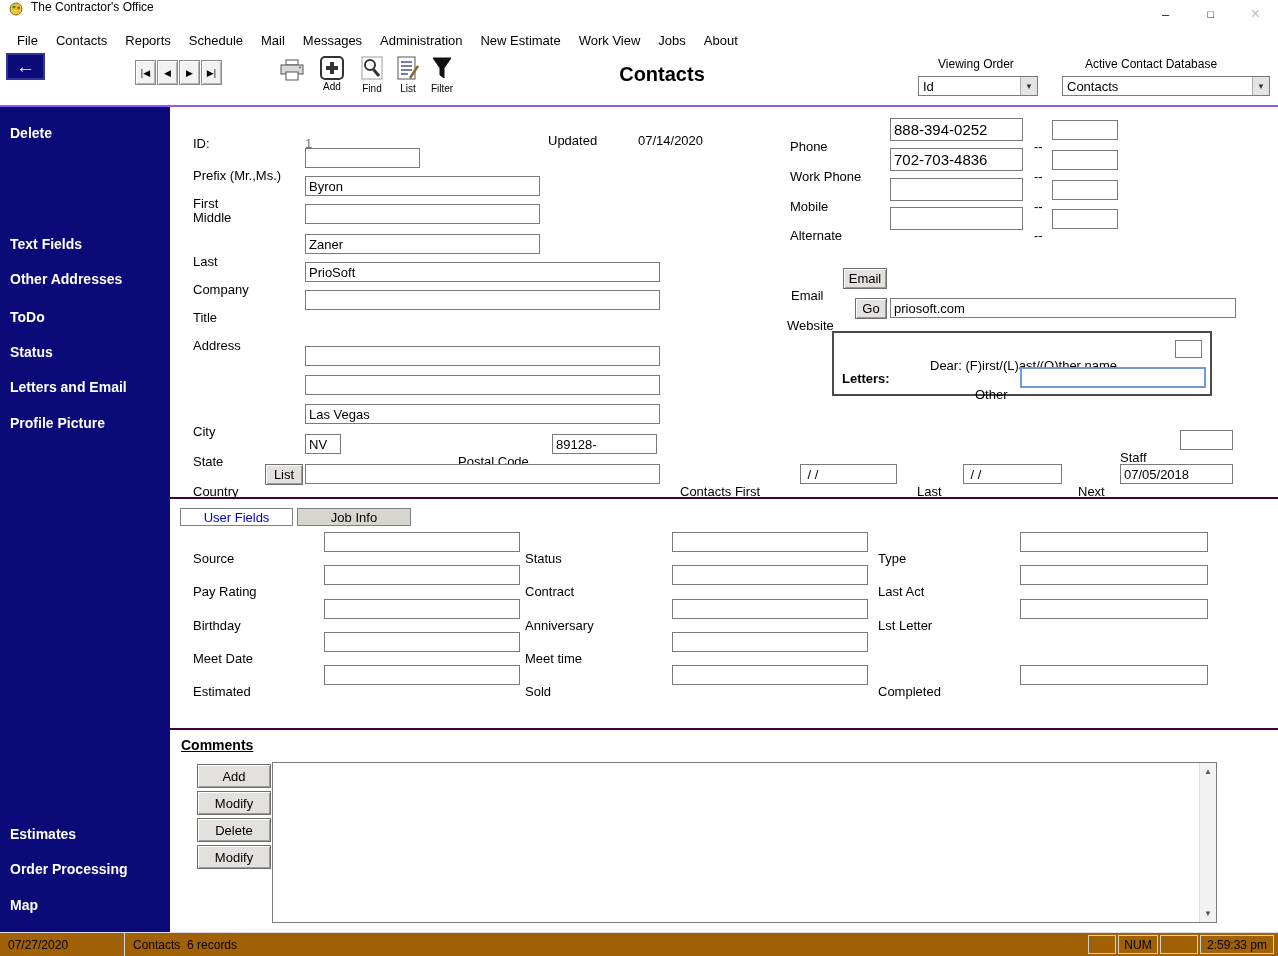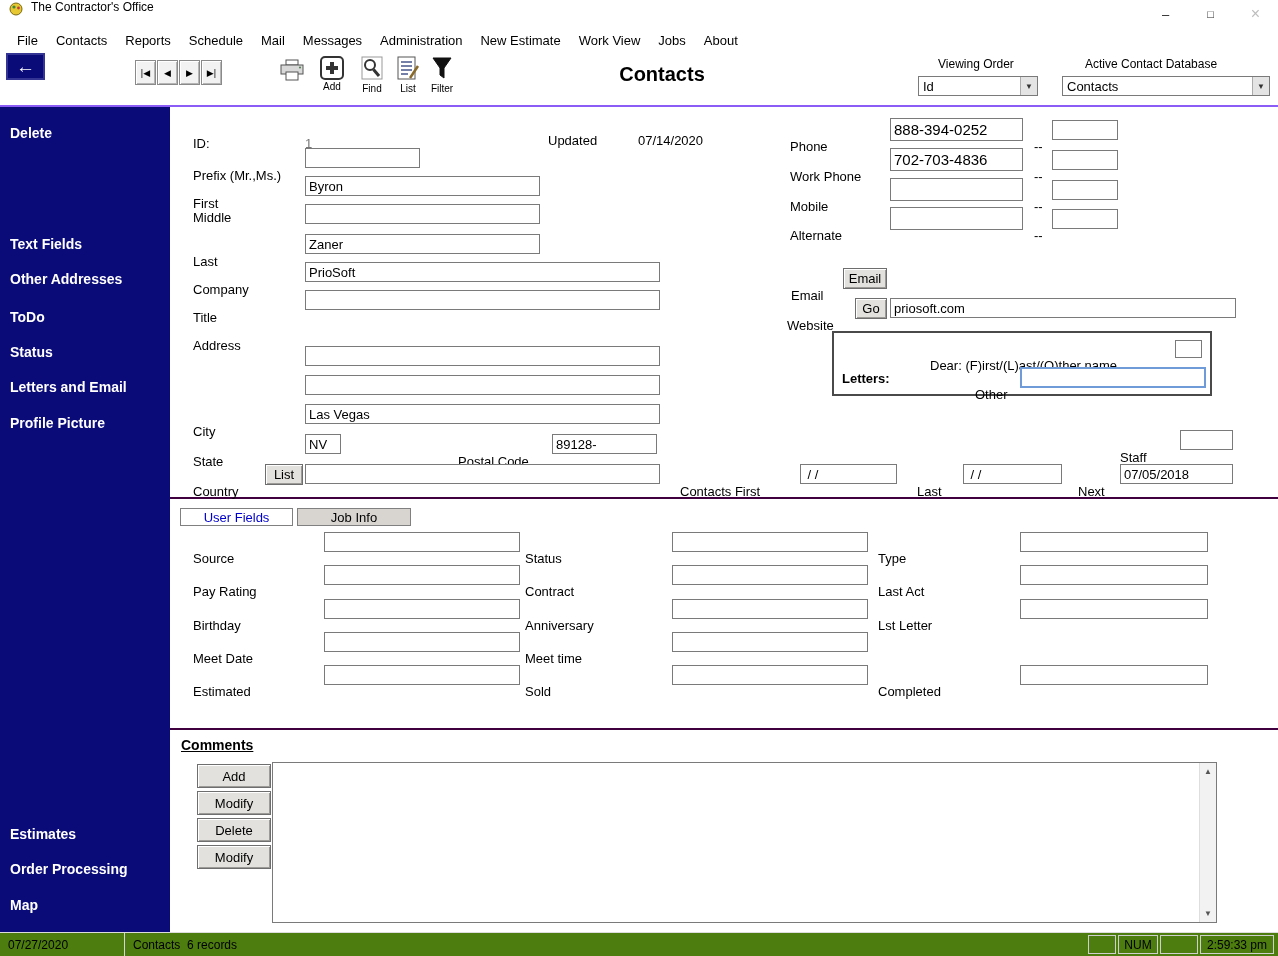--- a/index.html
+++ b/index.html
@@ -77,21 +77,21 @@
   .cbtn { width:74px; height:24px; left:27px; }
   .comment-area { position:absolute; border:1px solid #7a7a7a; background:#fff; }
   .comment-text { position:absolute; left:3px; top:2px; right:20px; bottom:2px; font-size:13px; overflow:hidden; }
   .scrollbar { position:absolute; right:0; top:0; bottom:0; width:17px; background:#f2f2f2;
     border-left:1px solid #dedede; display:flex; flex-direction:column; }
   .sb-arrow { height:17px; display:flex; align-items:center; justify-content:center;
     font-size:8px; color:#555; background:#f2f2f2; }
   .sb-track { flex:1; }
 
   
-  .statusbar { height:24px; background:#4d7c0f; border-top:1px solid #dcdcdc;
+  .statusbar { height:24px; background:#a16207; border-top:1px solid #dcdcdc;
     display:flex; align-items:stretch; font-size:12px; }
   .sb-cell { display:flex; align-items:center; padding:0 8px; border-right:1px solid #d6d6d6; white-space:pre; }
   .sb-box { display:flex; align-items:center; justify-content:center; border:1px solid #cfcfcf;
     margin:2px 1px; white-space:pre; }
 </style>
 </head>
 <body>
 
 <div class="titlebar">
   <svg class="app-icon" viewBox="0 0 16 16">

